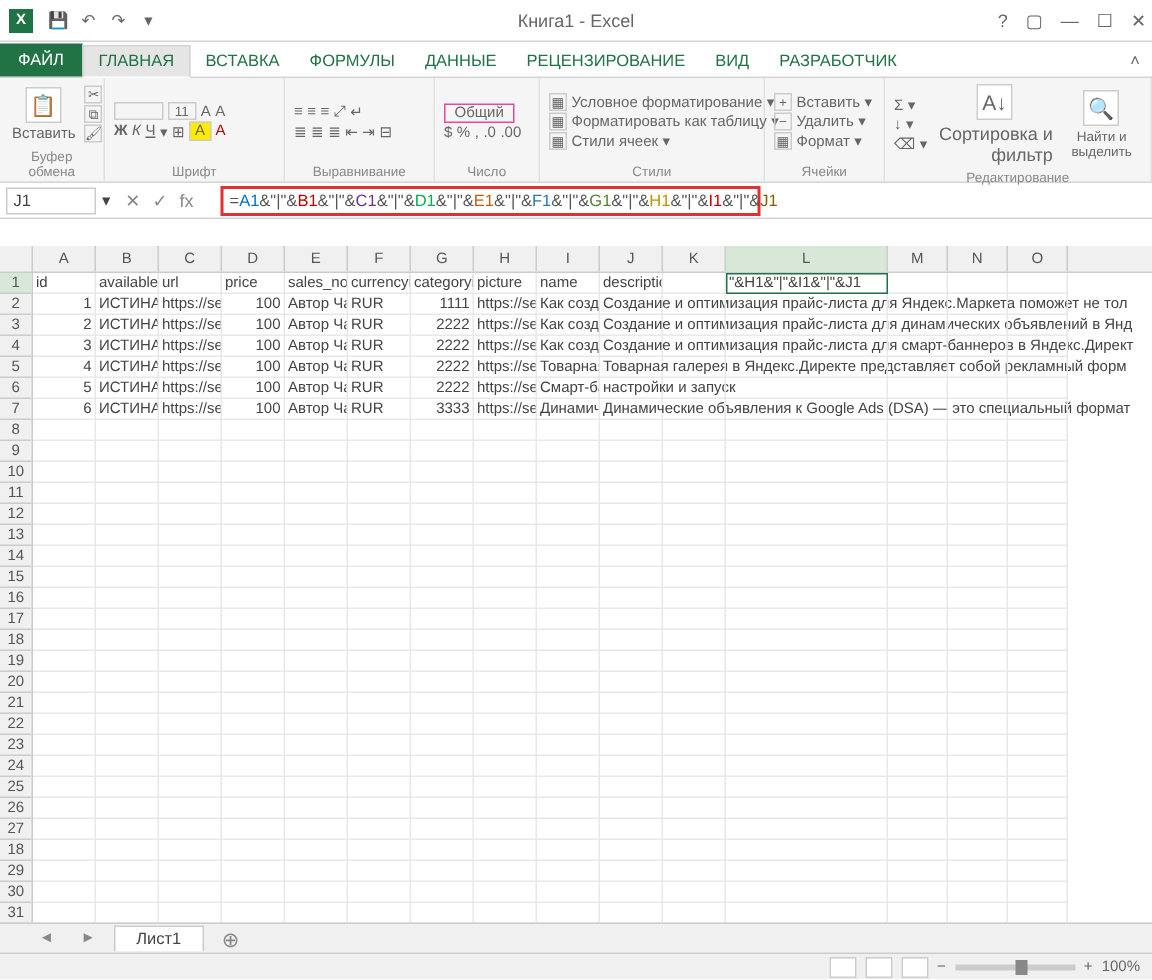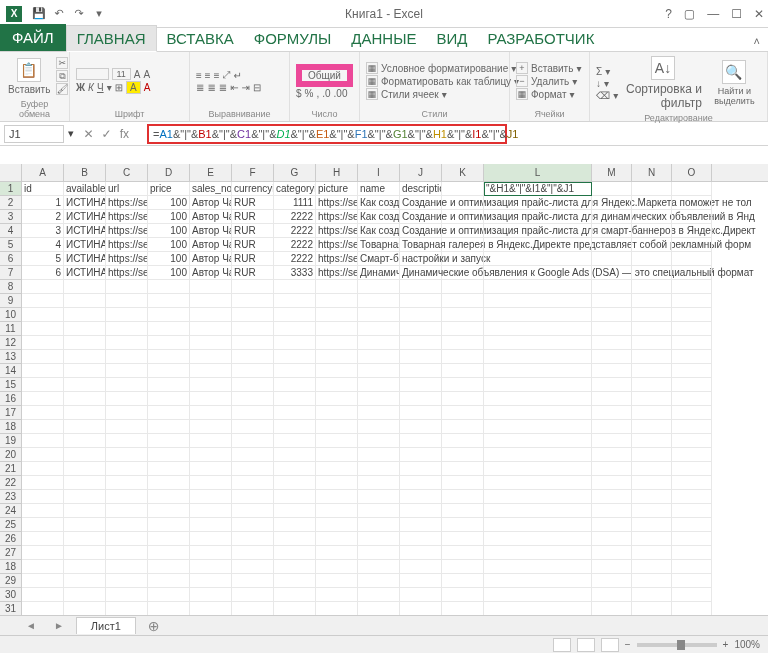--- a/index.html
+++ b/index.html
@@ -7,21 +7,21 @@
 
 .titlebar { height: 28px; background: #fff; display: flex; align-items: center; border-bottom: 1px solid #d4d4d4; position: relative; }
 .titlebar .excel-icon { width: 16px; height: 16px; background: #217346; margin-left: 6px; margin-right: 4px; display: flex; align-items: center; justify-content: center; color: #fff; font-weight: bold; font-size: 10px; }
 .qat { display: flex; gap: 6px; margin-left: 6px; }
 .qat span { width: 14px; height: 14px; display: inline-flex; align-items: center; justify-content: center; color: #666; }
 .title { position: absolute; left: 50%; transform: translateX(-50%); color: #666; font-size: 12px; }
 .winctrl { position: absolute; right: 4px; display: flex; gap: 12px; color: #666; font-size: 12px; }
 .winctrl span { cursor: pointer; }
 
 .tabs { height: 24px; background: #fff; display: flex; align-items: flex-end; border-bottom: 1px solid #d4d4d4; position: relative; }
-.tab { padding: 4px 10px; font-size: 15px; color: #217346; cursor: pointer; text-transform: uppercase; }
+.tab { padding: 4px 10px; font-size: 11px; color: #217346; cursor: pointer; text-transform: uppercase; }
 .tab.file { background: #217346; color: #fff; padding: 5px 12px; }
 .tab.active { background: #e5e5e5; border: 1px solid #d4d4d4; border-bottom: 1px solid #fff; margin-bottom: -1px; color: #217346; }
 .tabs .collapse { position: absolute; right: 8px; bottom: 4px; color: #666; }
 
 .ribbon { height: 70px; background: #f5f5f5; border-bottom: 1px solid #d4d4d4; display: flex; font-size: 10px; }
 .rgroup { border-right: 1px solid #e0e0e0; padding: 2px 6px; display: flex; flex-direction: column; justify-content: space-between; }
 .rgroup .glabel { text-align: center; color: #888; font-size: 9px; padding-top: 1px; }
 .rgroup .gbody { flex: 1; display: flex; align-items: center; gap: 4px; color: #666; }
 .bigbtn { display: flex; flex-direction: column; align-items: center; gap: 2px; padding: 2px; cursor: pointer; }
 .bigbtn .icn { width: 24px; height: 24px; border: 1px solid #ccc; background: #fff; display: flex; align-items: center; justify-content: center; font-size: 14px; }
@@ -32,21 +32,21 @@
 .namebox-row { height: 24px; display: flex; align-items: center; border-bottom: 1px solid #d4d4d4; background: #fff; padding: 2px 4px; gap: 4px; }
 .namebox { width: 60px; height: 18px; border: 1px solid #ccc; padding: 0 4px; font-size: 11px; display: flex; align-items: center; }
 .fx-btns { display: flex; gap: 8px; padding: 0 6px; color: #888; font-size: 12px; }
 .fx-label { color: #888; margin-right: 4px; }
 .formula-outer { flex: 1; padding: 4px; }
 .formula { border: 2px solid #e03030; height: 20px; padding: 1px 4px; font-size: 11px; display: flex; align-items: center; width: 360px; }
 .formula .tok { color: #555; }
 .formula .cA { color: #0070c0; }
 .formula .cB { color: #c00000; }
 .formula .cC { color: #7030a0; }
-.formula .cD { color: #00b050; font-style: italic; }
+.formula .cD { color: #00b050; }
 .formula .cE { color: #c55a11; }
 .formula .cF { color: #2e75b6; }
 .formula .cG { color: #548235; }
 .formula .cH { color: #bf9000; }
 .formula .cI { color: #c00000; }
 .formula .cJ { color: #806000; }
 
 .grid-area { position: relative; overflow: hidden; }
 .colhdr { display: flex; height: 18px; background: #f0f0f0; border-bottom: 1px solid #ccc; margin-left: 22px; }
 .colhdr div { border-right: 1px solid #ccc; text-align: center; font-size: 10px; color: #555; line-height: 18px; flex-shrink: 0; }
@@ -94,20 +94,21 @@
     <span>✕</span>
   </div>
 </div>
 
 <div class="tabs">
   <div class="tab file">ФАЙЛ</div>
   <div class="tab active">ГЛАВНАЯ</div>
   <div class="tab">ВСТАВКА</div>
   <div class="tab">ФОРМУЛЫ</div>
   <div class="tab">ДАННЫЕ</div>
+  <div class="tab">РЕЦЕНЗИРОВАНИЕ</div>
   <div class="tab">ВИД</div>
   <div class="tab">РАЗРАБОТЧИК</div>
   <span class="collapse">˄</span>
 </div>
 
 <div class="ribbon">
   <div class="rgroup" style="width:70px">
     <div class="gbody">
       <div class="bigbtn">
         <div class="icn">📋</div>
@@ -160,21 +161,21 @@
             <span>⊟</span>
           </div>
       </div>
     </div>
     <div class="glabel">Выравнивание</div>
   </div>
   <div class="rgroup" style="width:70px">
     <div class="gbody">
       <div class="smallstack">
         <div>
-            <span style="border:6px solid #ec4899;padding:0 6px">Общий</span>
+            <span style="border:1px solid #ec4899;padding:0 6px">Общий</span>
           </div>
         <div>
             <span>$</span> 
             <span>%</span> 
             <span>,</span> 
             <span>.0</span> 
             <span>.00</span>
           </div>
       </div>
     </div>

